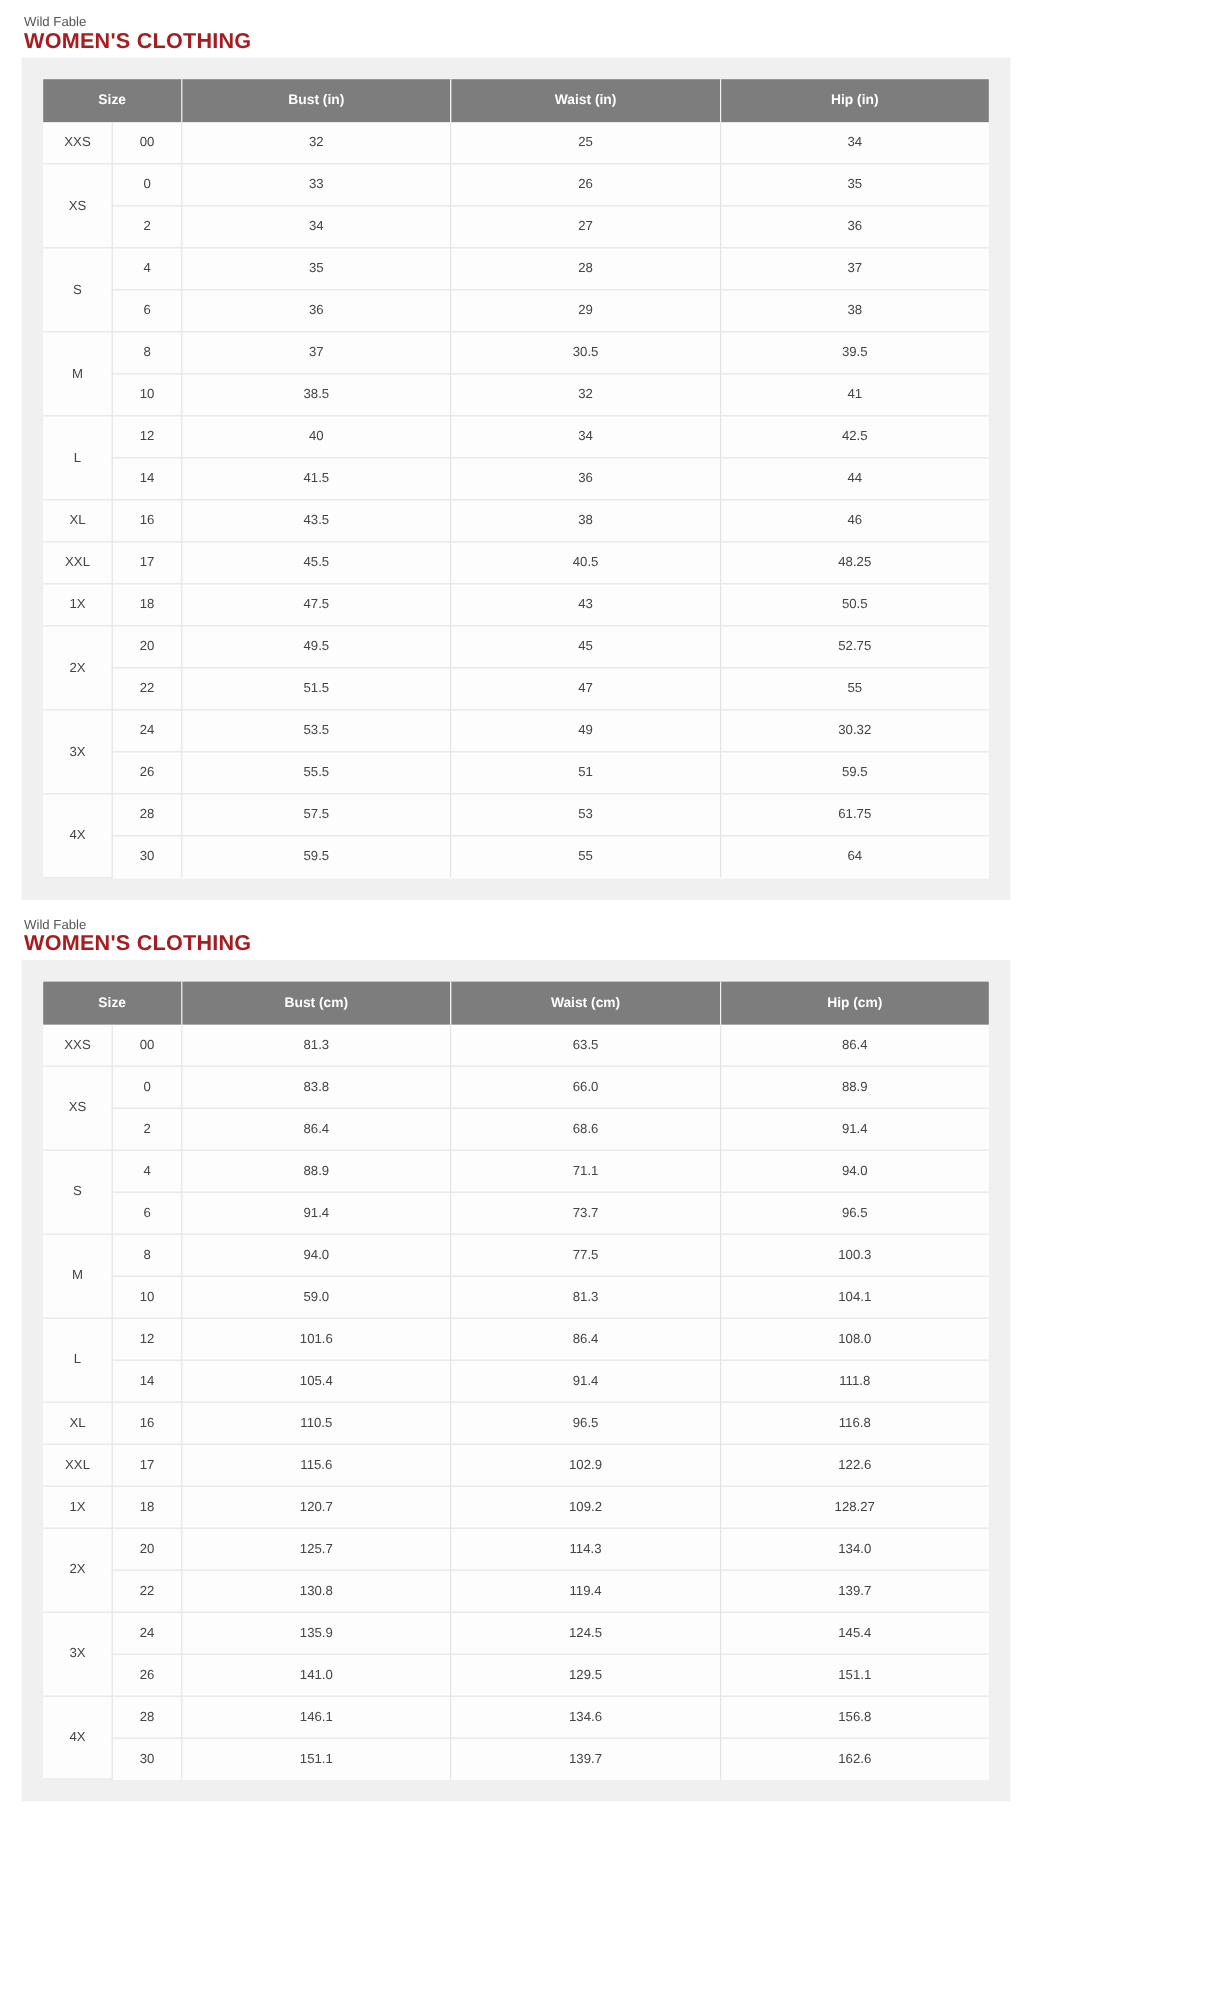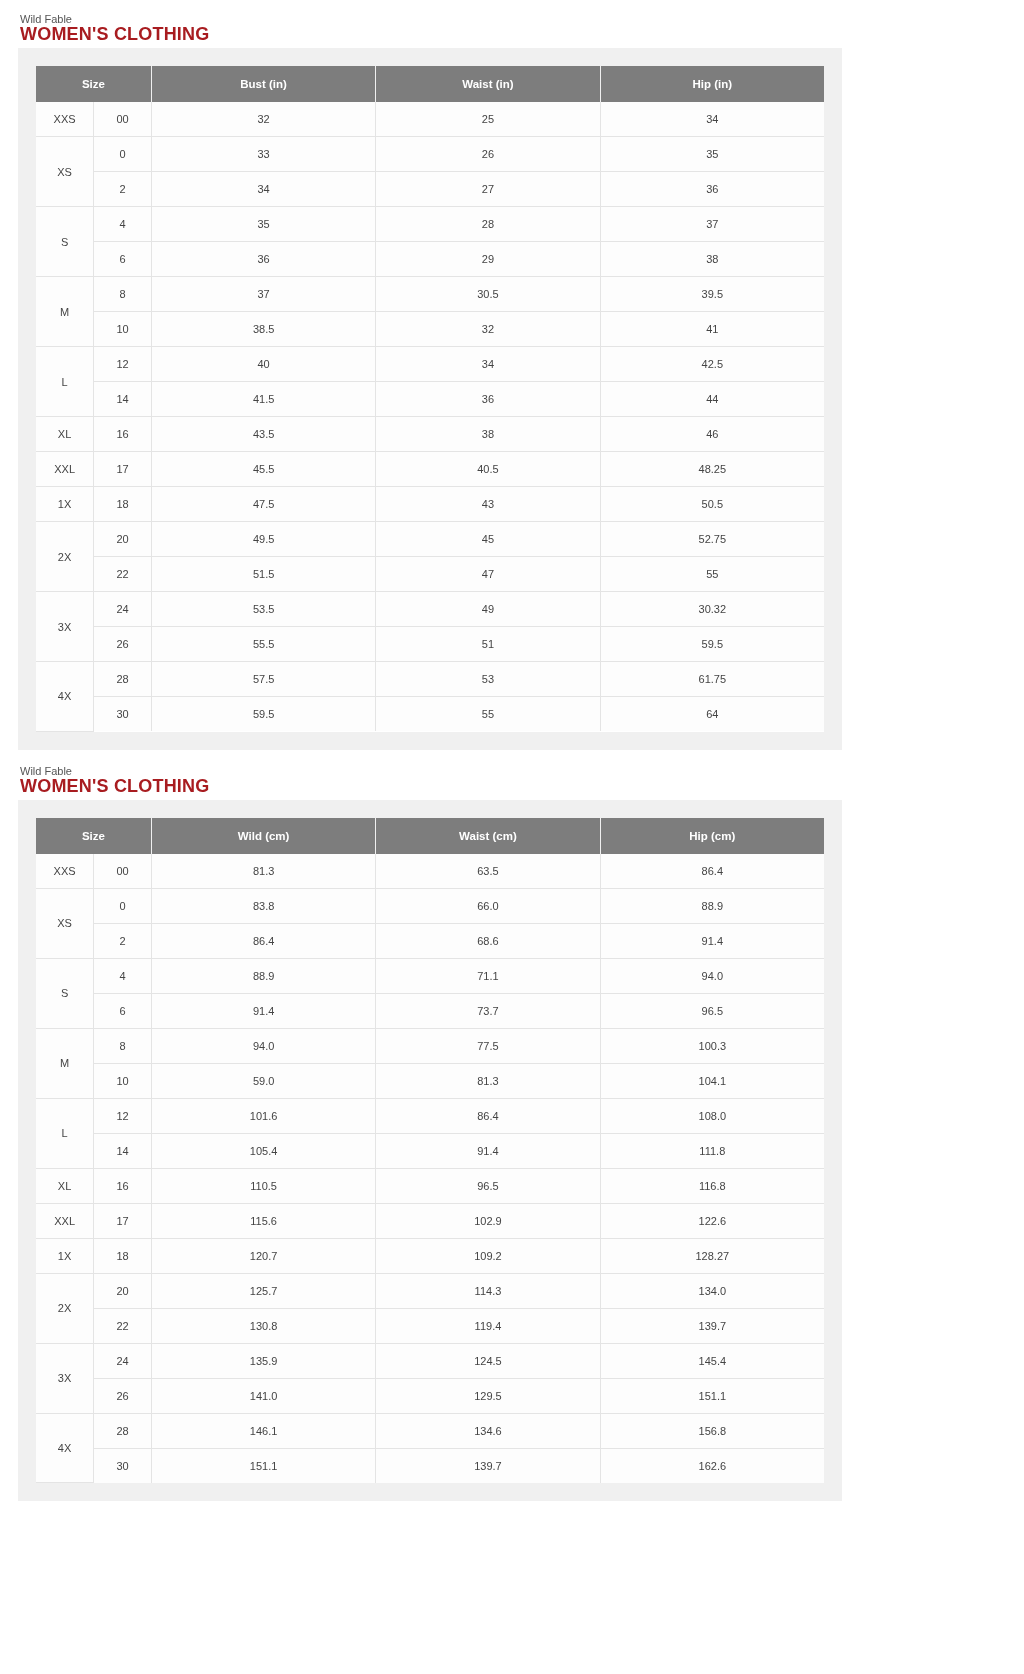--- a/index.html
+++ b/index.html
@@ -232,21 +232,21 @@
       <div>
         <div class="brand-block">
           <div class="brand-name">Wild Fable</div>
           <div class="brand-category">WOMEN'S CLOTHING</div>
         </div>
         <div class="table-wrap">
           <table class="size-table">
             <thead>
               <tr>
                 <th colspan="2" class="col-size-head">Size</th>
-                <th class="col-meas">Wild (cm)</th>
+                <th class="col-meas">Bust (cm)</th>
                 <th class="col-meas">Waist (cm)</th>
                 <th class="col-meas">Hip (cm)</th>
               </tr>
             </thead>
             <tbody>
               <tr>
                 <td class="letter-cell col-letter" rowspan="1">XXS</td>
                 <td class="num-cell col-num">00</td>
                 <td class="col-meas">81.3</td>
                 <td class="col-meas">63.5</td>

